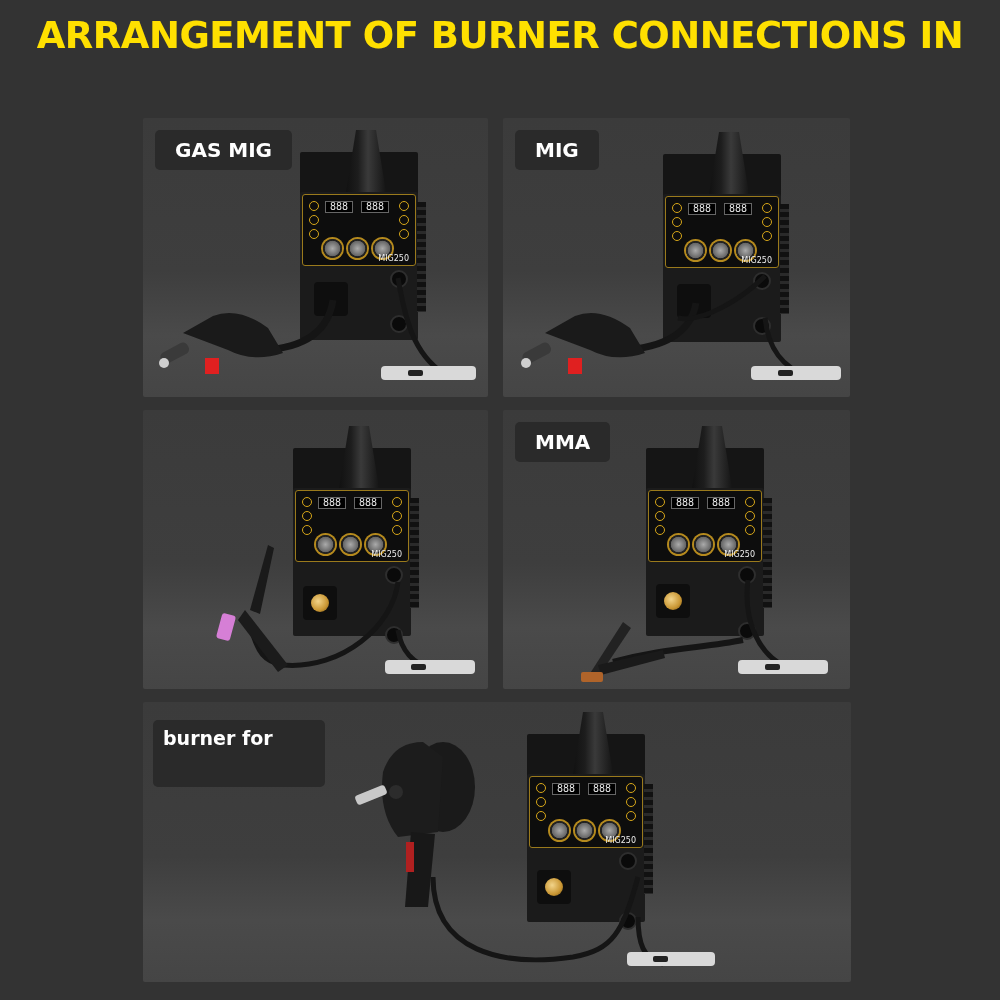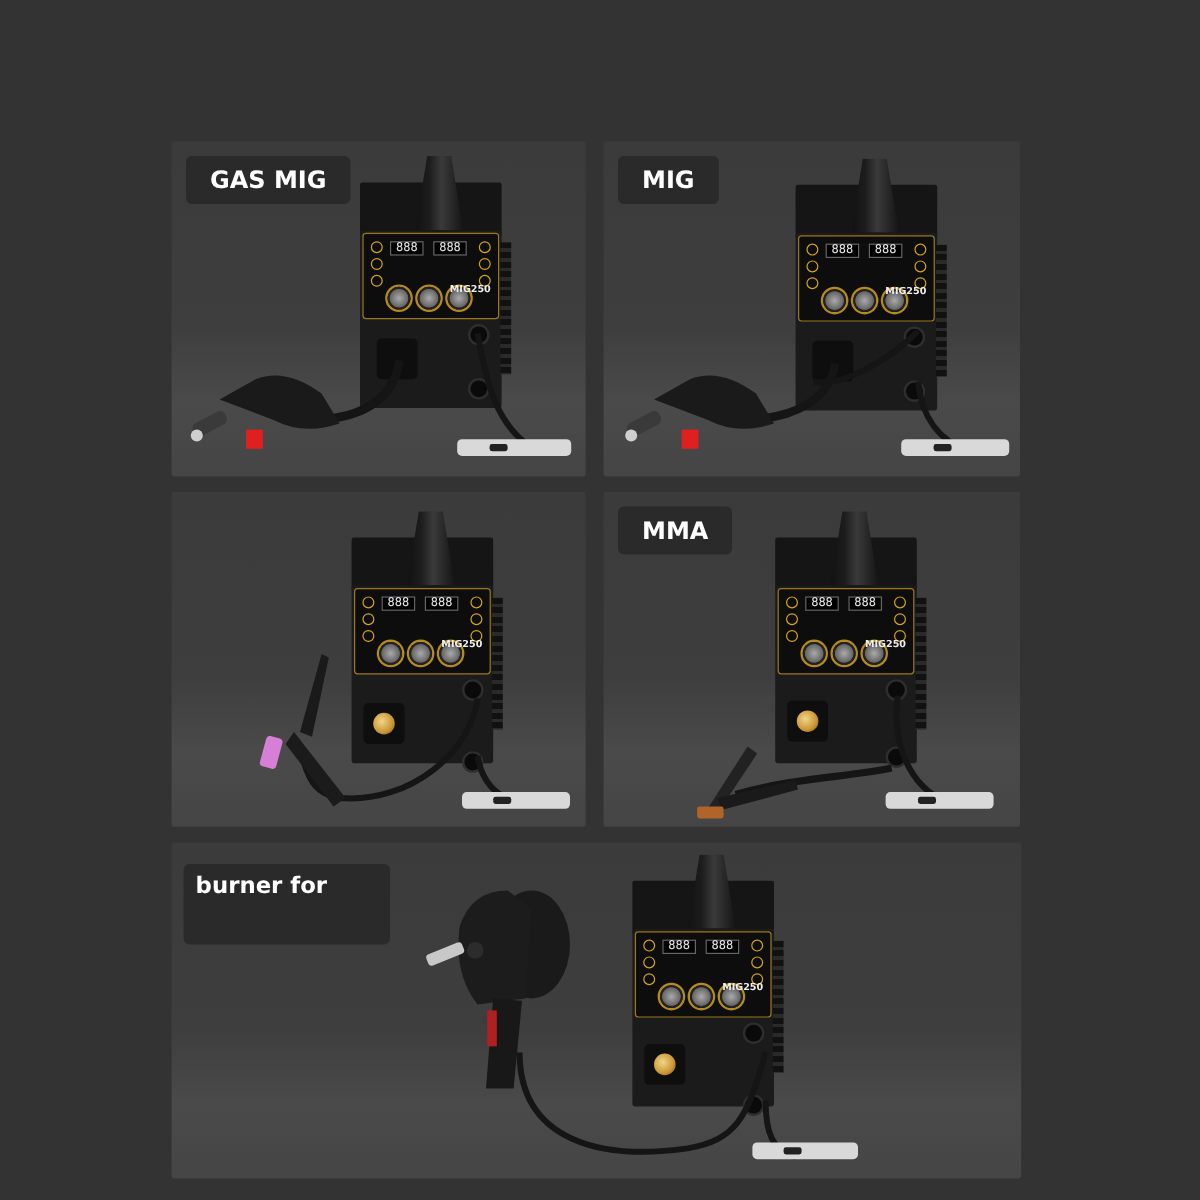--- a/index.html
+++ b/index.html
@@ -44,39 +44,40 @@
     position: absolute; left: 0; top: 62px; width: 118px; height: 148px;
     background: #1b1b1b; border-radius: 2px;
   }
   .m-front {
     position: absolute; left: 2px; top: 64px; width: 114px; height: 72px;
     background: #0d0d0d; border: 1.5px solid #9a7a1c; border-radius: 3px;
   }
   .m-disp { position:absolute; top:6px; height:12px; background:#000; border:1px solid #666; color:#e8e8e8; font-family:"DejaVu Sans Mono", monospace; font-size:10px; line-height:10px; text-align:center; }
   .m-knob { position:absolute; top:44px; width:19px; height:19px; border-radius:50%; background: radial-gradient(circle, #aaa 0%, #666 55%, #222 60%); box-shadow: 0 0 0 2px #b58a1e; }
   .m-btn { position:absolute; width:10px; height:10px; border-radius:50%; border:1.5px solid #d6a619; }
-  .m-model { position:absolute; right:6px; bottom:20px; color:#eee; font-size:8px; font-weight:bold; }
+  .m-model { position:absolute; right:6px; bottom:2px; color:#eee; font-size:8px; font-weight:normal; }
   .m-fins {
     position: absolute; right: -8px; top: 72px; width: 9px; height: 110px;
     background: repeating-linear-gradient(180deg, #111 0 5px, #2a2a2a 5px 8px);
   }
   .m-socket { position: absolute; width: 34px; height: 34px; border-radius: 4px; background: #0e0e0e; }
   .m-socket.brass::after {
     content:""; position:absolute; left:8px; top:8px; width:18px; height:18px; border-radius:50%;
     background: radial-gradient(circle at 40% 40%, #f2d48a 0%, #c99633 60%, #6a4b10 100%);
   }
   .m-jack { position:absolute; width:18px; height:18px; border-radius:50%; background:#0a0a0a; border:2px solid #2e2e2e; }
 
   
   svg.fx { position:absolute; left:0; top:0; }
 </style>
 </head>
 <body>
 
 <div class="title">
+  <div>ARRANGEMENT OF BURNER CONNECTIONS IN</div>
 </div>
 
 <div class="panel" style="left:143px; top:118px; width:345px; height:279px;">
   <div class="label">GAS MIG</div>
   <div class="machine" style="left:157px; top:12px;">
     <div class="m-top"></div>
       <div class="m-handle"></div>
     <div class="m-body"></div>
       <div class="m-fins"></div>
     <div class="m-front">

